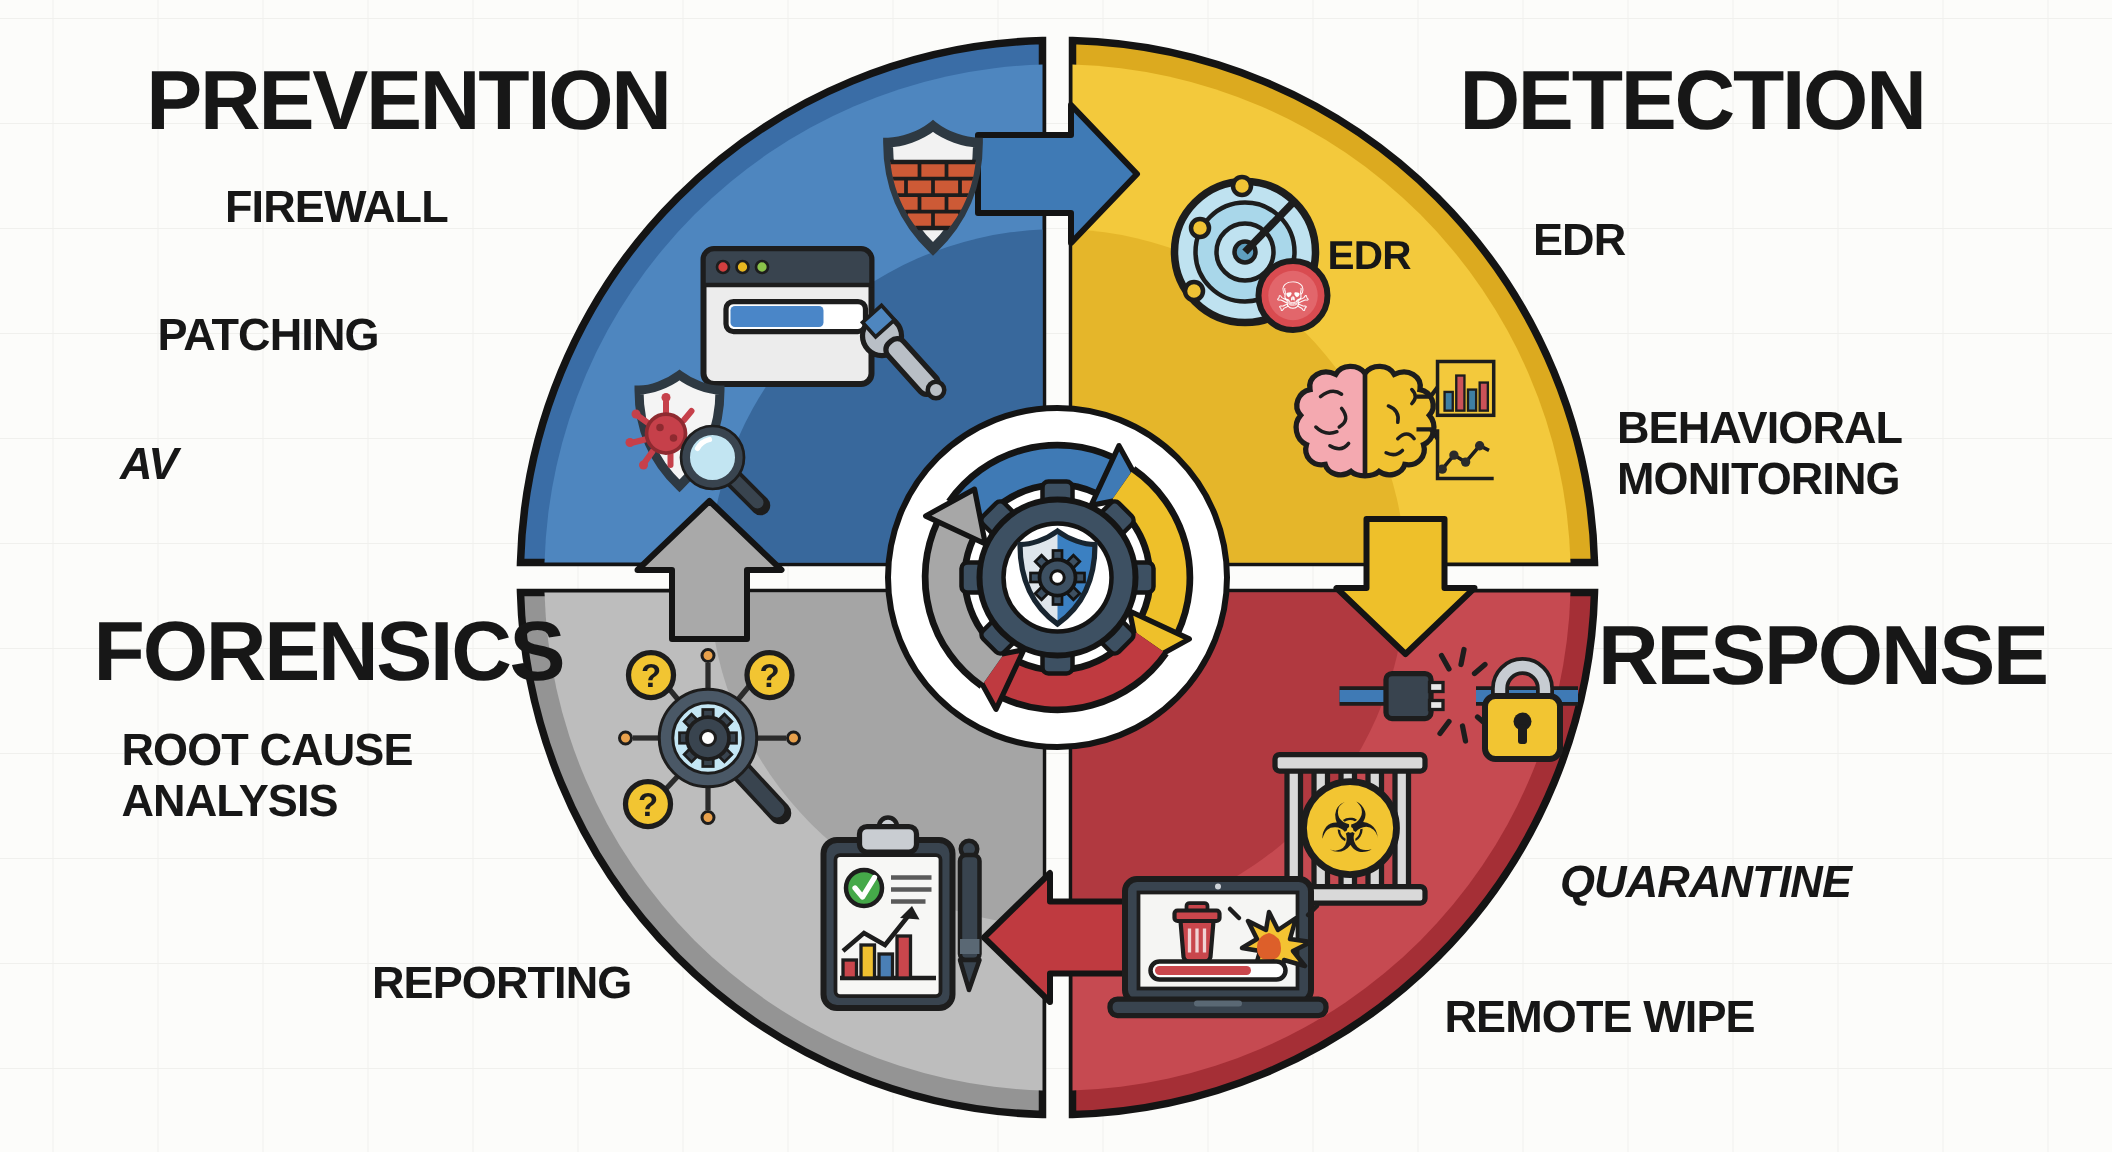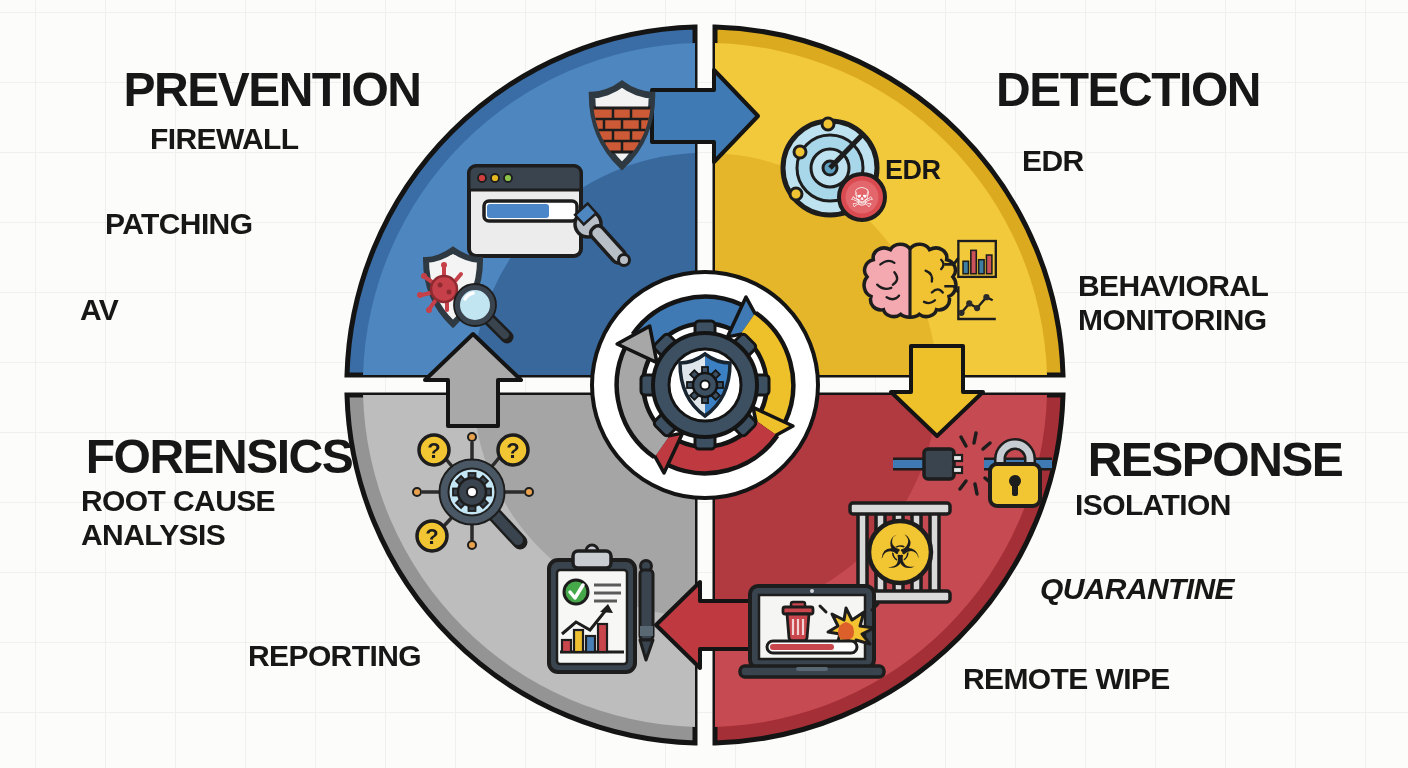--- a/index.html
+++ b/index.html
@@ -8,21 +8,21 @@
     background-color:#fcfcfa;
     background-image:linear-gradient(#f0f0ed 1px,transparent 1px),
                      linear-gradient(90deg,#f0f0ed 1px,transparent 1px);
     background-size:70px 70px;background-position:35px 12px;
   }
   .stage > svg{position:absolute;left:0;top:0;}
   .lbl{
     position:absolute;font-family:"Liberation Sans",sans-serif;
     font-weight:800;color:#171717;line-height:1.1;
   }
-  .t-title{font-size:48px;letter-spacing:-1.5px;margin-top:28px;}
+  .t-title{font-size:56px;letter-spacing:-1.5px;}
   .t-sub{font-size:30px;letter-spacing:-0.6px;}
   .t-sub2{font-size:27px;letter-spacing:-0.5px;}
   .ta-c{text-align:center;} .ta-r{text-align:left;} .ta-l{text-align:left;}
   .glyph{font-family:"DejaVu Sans",sans-serif;}
   .qtxt{font-family:"Liberation Sans",sans-serif;font-weight:bold;}
 </style>
 </head>
 <body>
 
 <div class="stage">
@@ -377,29 +377,28 @@
       <rect x="640" y="570" width="13" height="70" rx="4" fill="#39444f" stroke="#1d1d1d" stroke-width="3"></rect>
       <rect x="640" y="626" width="13" height="10" fill="#5a6874"></rect>
       <polygon points="640,640 653,640 646,660" fill="#39444f" stroke="#1d1d1d" stroke-width="3" stroke-linejoin="round"></polygon>
     </g>
   </g>
 </svg>
 
   <div class="lbl t-title ta-c" style="left:60px;top:36px;width:424px;">PREVENTION</div>
   <div class="lbl t-sub ta-r" style="left:150px;top:122px;width:255px;">FIREWALL</div>
   <div class="lbl t-sub ta-r" style="left:105px;top:207px;width:252px;">PATCHING</div>
-  <div class="lbl t-sub ta-r" style="left:80px;top:293px;width:251px;">AV</div>
+  <div class="lbl t-sub ta-r" style="left:80px;top:293px;width:251px;font-style:italic;">AV</div>
 
   <div class="lbl t-title ta-c" style="left:916px;top:36px;width:424px;">DETECTION</div>
   <div class="lbl t-sub2 ta-l" style="left:885px;top:156px;width:110px;">EDR</div>
   <div class="lbl t-sub ta-l" style="left:1022px;top:144px;width:200px;">EDR</div>
   <div class="lbl t-sub ta-l" style="left:1078px;top:240px;width:214px;line-height:1.14;margin-top:29px;">BEHAVIORAL MONITORING</div>
 
   <div class="lbl t-title ta-c" style="left:1005px;top:406px;width:420px;">RESPONSE</div>
-  <div class="lbl t-sub ta-l" style="left:1075px;top:488px;width:260px;">ISOLATION</div>
   <div class="lbl t-sub ta-l" style="left:1040px;top:572px;width:280px;font-style:italic;">QUARANTINE</div>
   <div class="lbl t-sub ta-l" style="left:963px;top:662px;width:290px;">REMOTE WIPE</div>
 
   <div class="lbl t-title ta-c" style="left:0px;top:403px;width:400px;padding-left:19px;">FORENSICS</div>
   <div class="lbl t-sub ta-r" style="left:81px;top:484px;width:250px;line-height:1.14;">ROOT CAUSE ANALYSIS</div>
   <div class="lbl t-sub ta-l" style="left:248px;top:639px;width:300px;">REPORTING</div>
 
 </div>
 
 </body></html>

